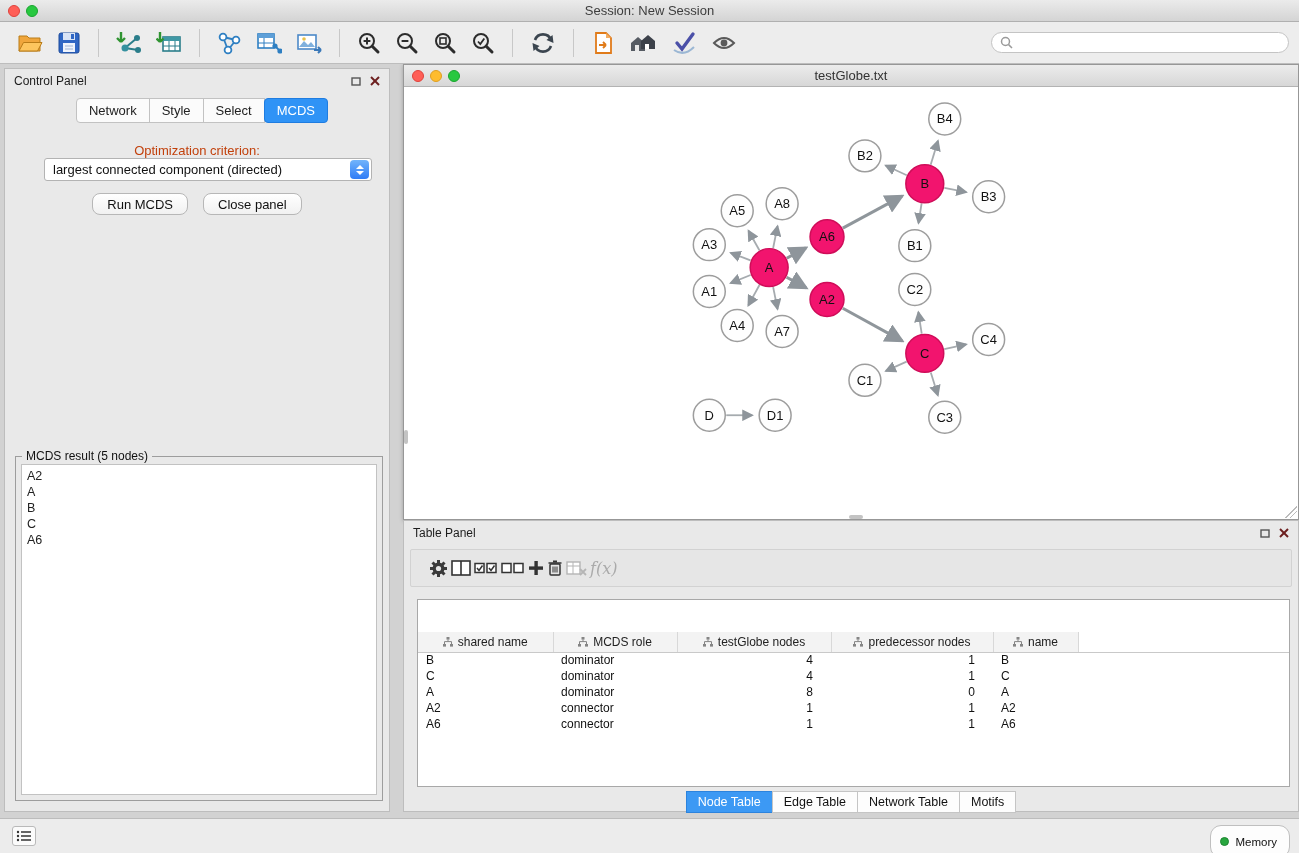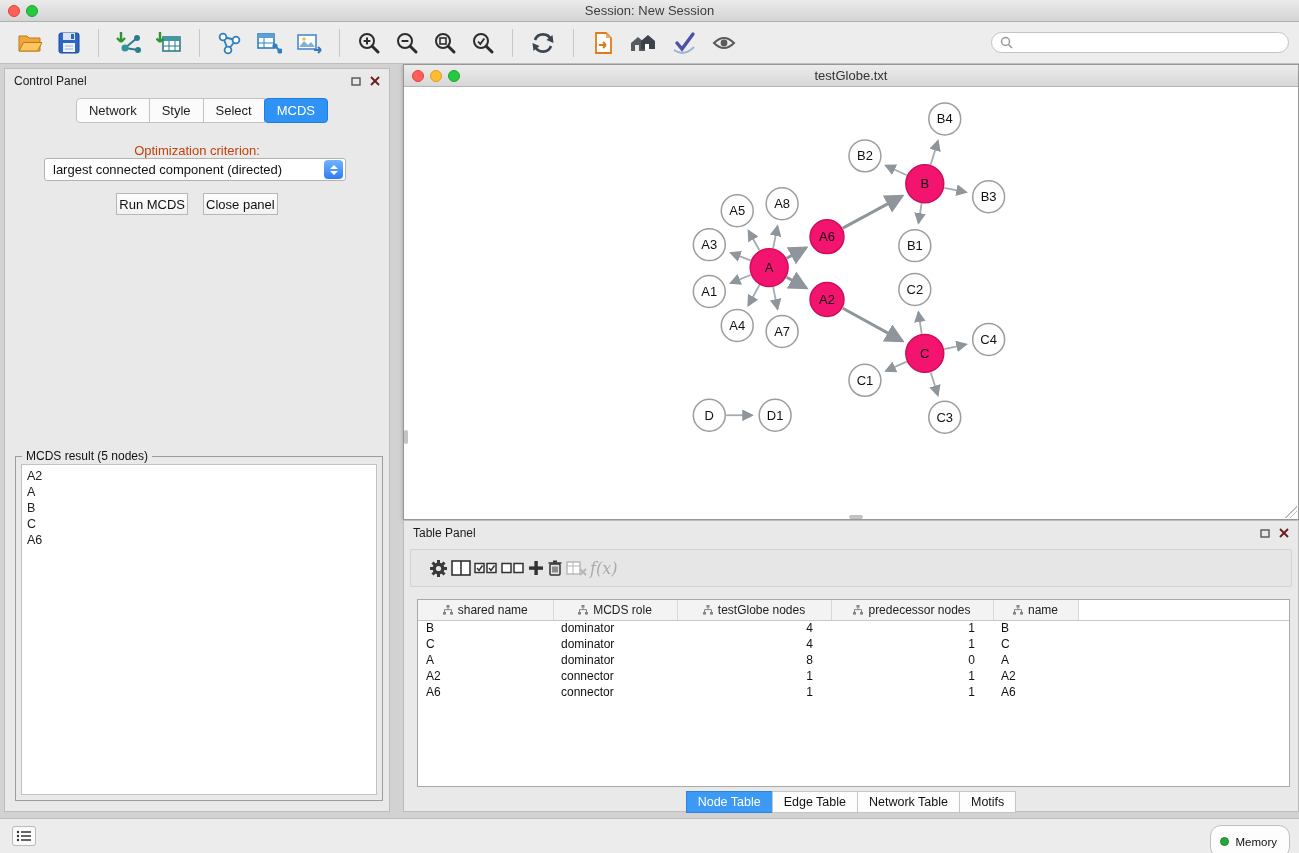--- a/index.html
+++ b/index.html
@@ -29,31 +29,31 @@
   .control-panel { position:absolute; left:4px; top:68px; width:386px; height:744px;
     background:#e9e9e9; border:1px solid #bdbdbd; }
   .panel-header { height:24px; display:flex; align-items:center; padding:0 9px; font-size:12px; color:#1c1c1c; }
   .panel-header .spacer { flex:1; }
   .winbtn { display:inline-flex; margin-left:9px; }
   .ctabs { display:flex; justify-content:center; margin-top:5px; }
   .ctab { padding:4px 12px; font-size:13px; background:#fbfbfb; border:1px solid #c2c2c2; margin-left:-1px; }
   .ctab:first-child { border-radius:4px 0 0 4px; margin-left:10px; }
   .ctab.active { background:#2f93f6; border-color:#1f7ce0; color:#fff; border-radius:4px; }
   .opt-label { text-align:center; font-size:13px; margin-top:20px; color:#c2410c; }
-  .dropdown { position:absolute; left:39px; top:89px; width:302px; height:23px; background:#fff;
+  .dropdown { position:absolute; left:39px; top:89px; width:328px; height:23px; background:#fff;
     border:1px solid #b3b3b3; border-radius:3px; display:flex; align-items:center; padding:0 2px 0 8px; }
   .dropdown-text { flex:1; font-size:13px; color:#111; white-space:nowrap; overflow:hidden; }
   .dropdown-stepper { width:19px; height:19px; border-radius:4px; background:linear-gradient(#72b4fb,#2f7cf6);
     display:flex; flex-direction:column; align-items:center; justify-content:center; }
   .dropdown-stepper i { display:block; width:0; height:0; border-left:4px solid transparent; border-right:4px solid transparent; }
   .dropdown-stepper i.up { border-bottom:4px solid #fff; margin-bottom:2px; }
   .dropdown-stepper i.down { border-top:4px solid #fff; }
   .btn-row { position:absolute; left:0; top:124px; width:100%; display:flex; justify-content:center; gap:15px; }
-  .pbtn { height:22px; padding:0 2px; font-size:13px; background:linear-gradient(#ffffff,#f1f1f1);
-    border:1px solid #b7b7b7; border-radius:0; font-family:"Liberation Sans",sans-serif; color:#111;}
+  .pbtn { height:22px; padding:0 14px; font-size:13px; background:linear-gradient(#ffffff,#f1f1f1);
+    border:1px solid #b7b7b7; border-radius:8px; font-family:"Liberation Sans",sans-serif; color:#111;}
   .result-group { position:absolute; left:10px; top:387px; width:368px; height:345px; border:1px solid #9d9d9d; }
   .result-legend { position:absolute; top:-8px; left:6px; background:#e9e9e9; padding:0 4px; font-size:12px; color:#111; }
   .result-list { position:absolute; left:5px; right:5px; top:7px; bottom:5px; background:#fff;
     border:1px solid #c2c2c2; overflow:auto; font-size:12.5px; padding:3px 5px; }
   .result-list div { line-height:16px; }
 
   
   .network-window { position:absolute; left:403px; top:64px; width:896px; height:456px;
     border:1px solid #979797; background:#fff; box-shadow:0 1px 4px rgba(0,0,0,.25); }
   .net-titlebar { height:22px; background:linear-gradient(#ececec,#d7d7d7); border-bottom:1px solid #b3b3b3;
@@ -70,21 +70,21 @@
 
   
   .table-panel { position:absolute; left:403px; top:520px; width:896px; height:292px;
     background:#e9e9e9; border:1px solid #bdbdbd; }
   .tp-toolbar { position:absolute; left:6px; right:6px; top:28px; height:38px; background:#e6e6e6;
     border:1px solid #d2d2d2; border-radius:2px; display:flex; align-items:center; gap:3px; padding:0 18px; }
   .tp-tool { display:inline-flex; align-items:center; }
   .fx { font-family:"DejaVu Serif",serif; font-style:italic; color:#aaa; font-size:16px; }
   .table-wrap { position:absolute; left:13px; right:8px; top:78px; height:188px; background:#fff;
     border:1px solid #a8a8a8; overflow:hidden; }
-  table.node-table { border-collapse:collapse; table-layout:fixed; width:873px; font-size:12px; }
+  table.node-table { border-collapse:collapse; table-layout:fixed; width:873px; font-size:12px;margin-top:32px; }
   .node-table th { background:#f3f3f3; border-right:1px solid #d8d8d8; border-bottom:1px solid #c9c9c9;
     font-weight:normal; height:20px; font-size:12px; padding:0; }
   .node-table th.filler { background:#fff; border-right:none; }
   .th-inner { display:flex; align-items:center; justify-content:center; gap:5px; }
   .node-table td { height:16px; padding:0 8px; white-space:nowrap; overflow:hidden; color:#111; }
   .node-table td.c2, .node-table td.c3 { text-align:right; padding-right:18px; }
   .table-tabs { position:absolute; left:0; right:0; top:270px; display:flex; justify-content:center; }
   .ttab { padding:3px 11px; font-size:12.5px; background:#fdfdfd; border:1px solid #c5c5c5; margin-left:-1px; color:#111; }
   .ttab:first-child { margin-left:0; }
   .ttab.active { background:#3c99f4; color:#fff; border-color:#2c83dd; }

